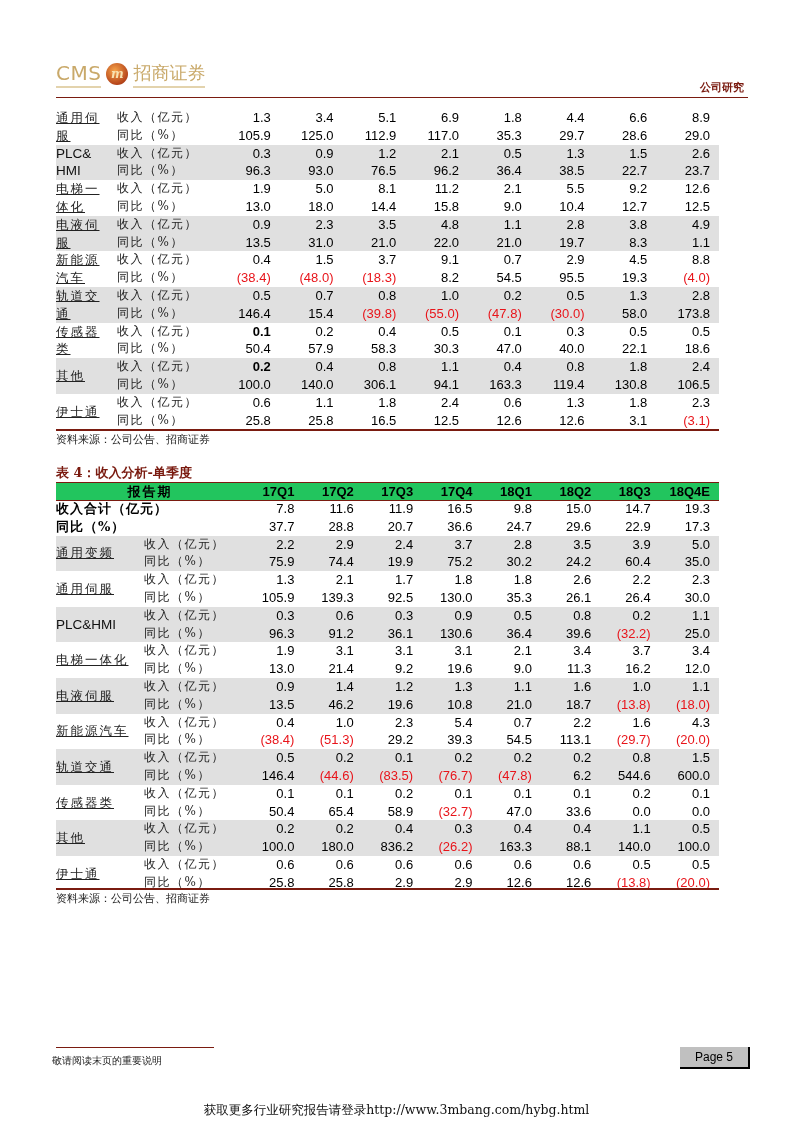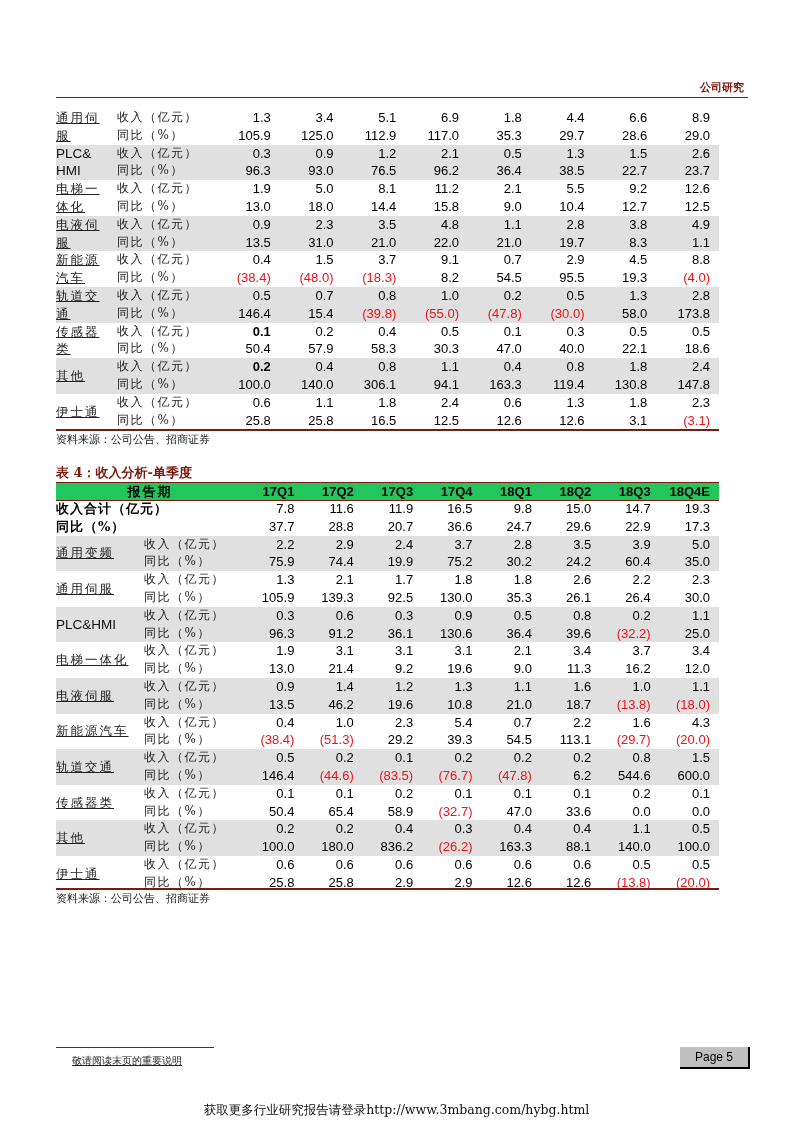--- a/index.html
+++ b/index.html
@@ -34,28 +34,33 @@
   .t4-toprule { position: absolute; left: 56px; top: 482px; width: 663px; height: 1.5px; background: #7a1b10; }
   .t4-headrule { position: absolute; left: 56px; top: 500px; width: 663px; height: 1px; background: #7a1b10; }
   #t4 { top: 483px; }
   #t4 col.c0 { width: 88px; } #t4 col.c1 { width: 100px; } #t4 col.cn { width: 59.375px; }
   #t4 tr.head td { background: #22c55e; font-weight: bold; height: 17px; line-height: 17px; }
   .head-label { text-align: center; font-family: "DejaVu Serif", serif; letter-spacing: 2px; font-size: 13px; }
   .t4-bottom { position: absolute; left: 56px; top: 888px; width: 663px; height: 1.5px; background: #7a1b10; }
   .total-label { font-family: "DejaVu Serif", serif; font-weight: bold; font-size: 13px; letter-spacing: 1px; margin-top: 28px; }
 
   .footer-rule { position: absolute; left: 56px; top: 1047px; width: 158px; height: 1px; background: #7a1b10; }
-  .footer-note { position: absolute; left: 72px; top: 1054px; font-size: 10px; font-family: "DejaVu Serif", serif; color: #222; text-decoration: underline; }
+  .footer-note { position: absolute; left: 52px; top: 1054px; font-size: 10px; font-family: "DejaVu Serif", serif; color: #222; }
   .page-box { position: absolute; left: 680px; top: 1047px; width: 70px; height: 22px; background: #c0c0c0; border-right: 2px solid #000; border-bottom: 2px solid #000; display: flex; align-items: center; justify-content: center; font-size: 12px; font-weight: normal; }
   .promo { position: absolute; left: 0; width: 793px; top: 1102px; text-align: center; font-size: 12.5px; font-family: "DejaVu Serif", serif; color: #111; }
 </style>
 </head>
 <body>
 
 <div class="header">
+  <div class="logo">
+    <span class="logo-cms">CMS</span>
+    <span class="logo-badge">m</span>
+    <span class="logo-cn">招商证券</span>
+  </div>
   <div class="header-tag">公司研究</div>
 </div>
 <div class="header-rule"></div>
 
 <table class="data" id="t1">
   <colgroup>
       <col class="c0">
       <col class="c1">
       <col class="cn">
       <col class="cn">
@@ -249,21 +254,21 @@
       </tr>
       <tr class="shade">
         <td class="metric">同比（%）</td>
         <td class="num">100.0</td>
         <td class="num">140.0</td>
         <td class="num">306.1</td>
         <td class="num">94.1</td>
         <td class="num">163.3</td>
         <td class="num">119.4</td>
         <td class="num">130.8</td>
-        <td class="num">147.8</td>
+        <td class="num">106.5</td>
       </tr>
       <tr>
         <td class="cn-label" rowspan="2">伊士通</td>
         <td class="metric">收入（亿元）</td>
         <td class="num">0.6</td>
         <td class="num">1.1</td>
         <td class="num">1.8</td>
         <td class="num">2.4</td>
         <td class="num">0.6</td>
         <td class="num">1.3</td>

